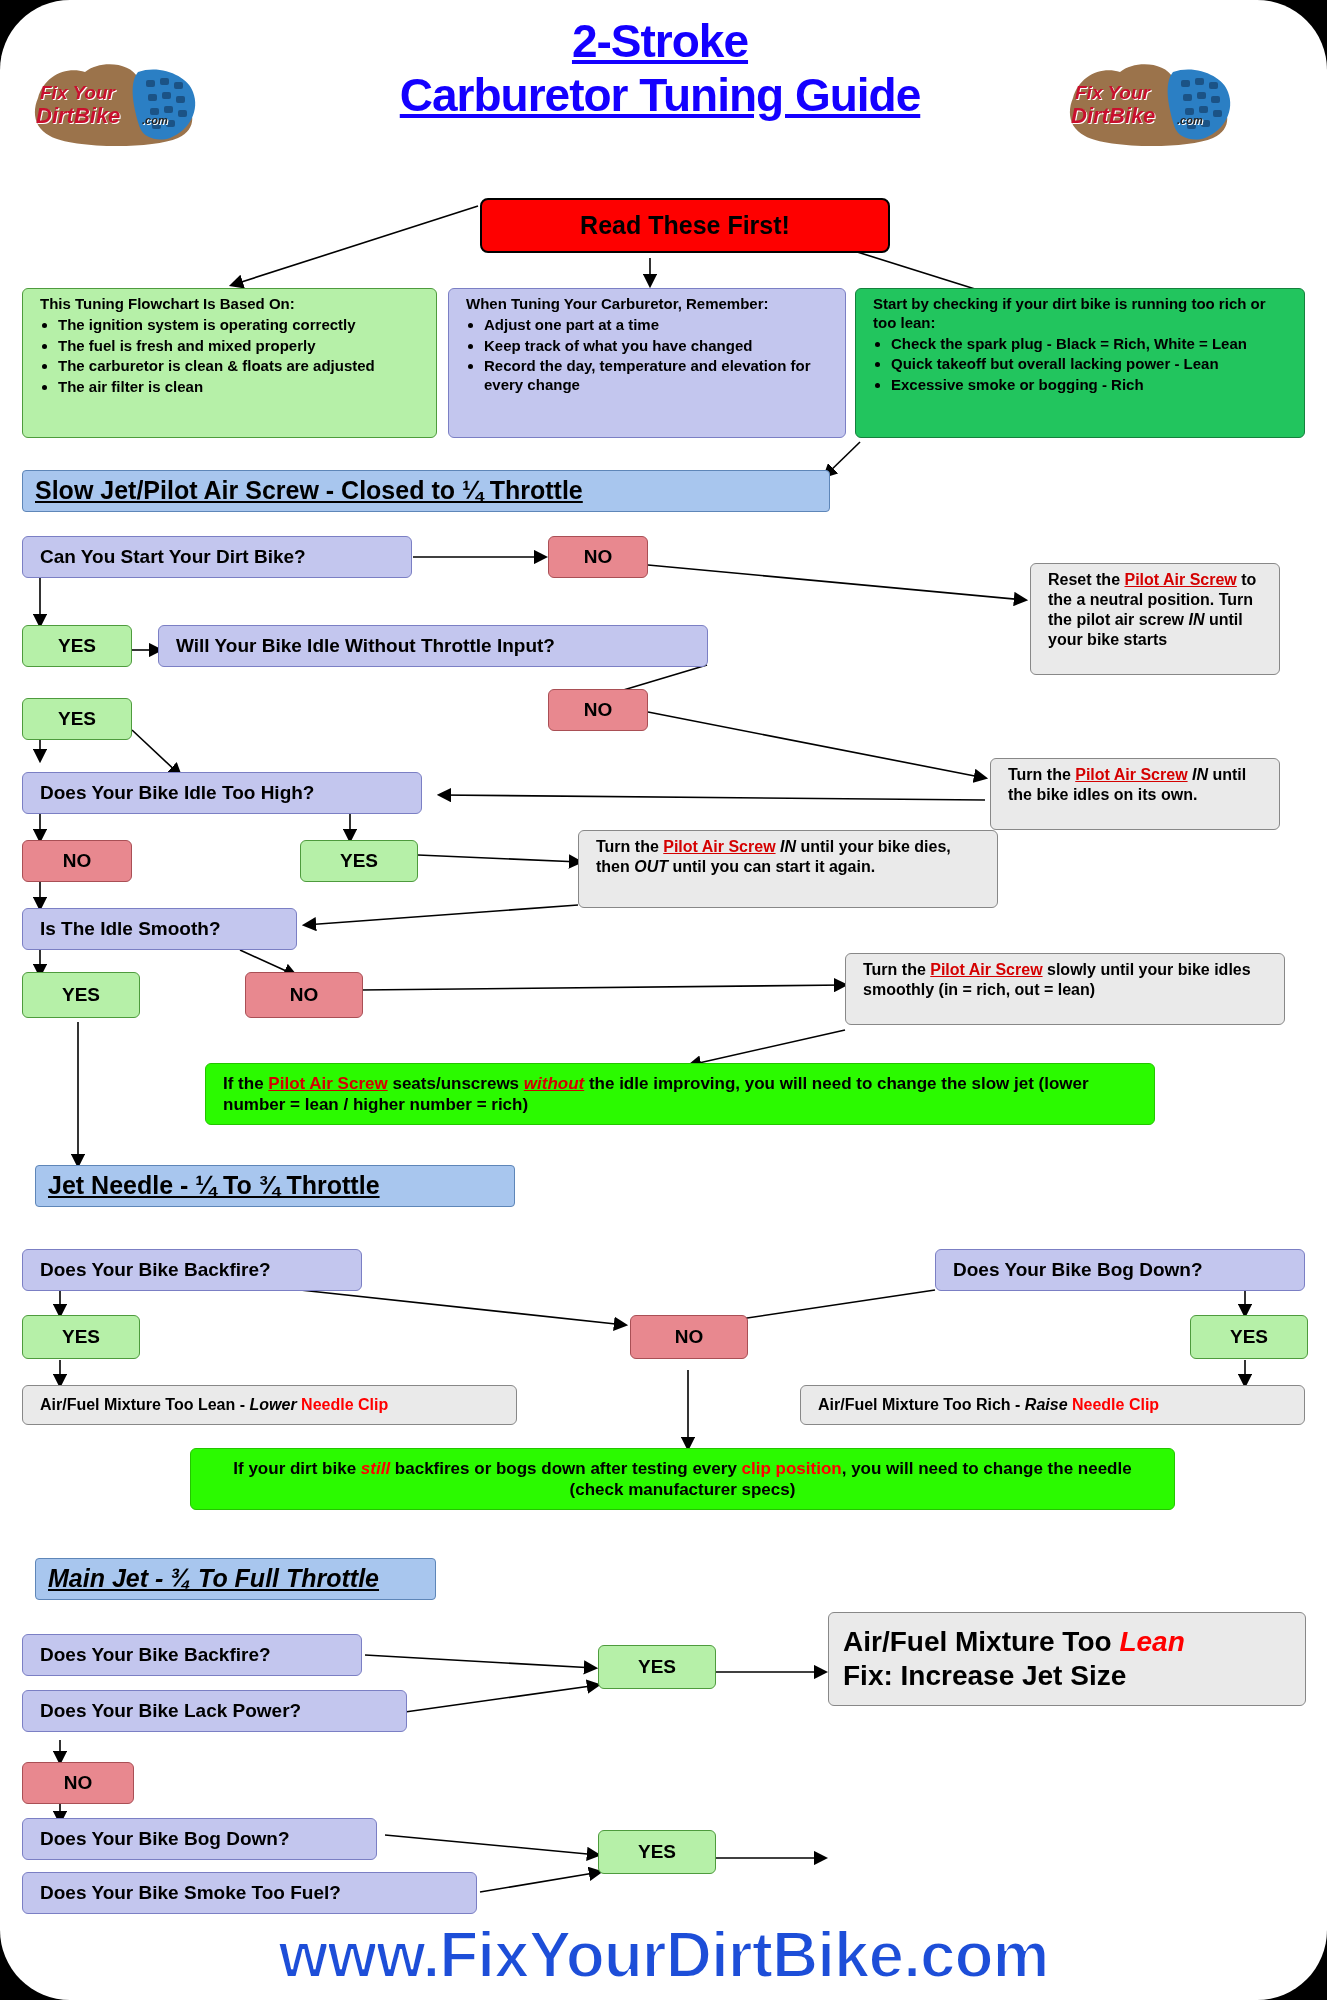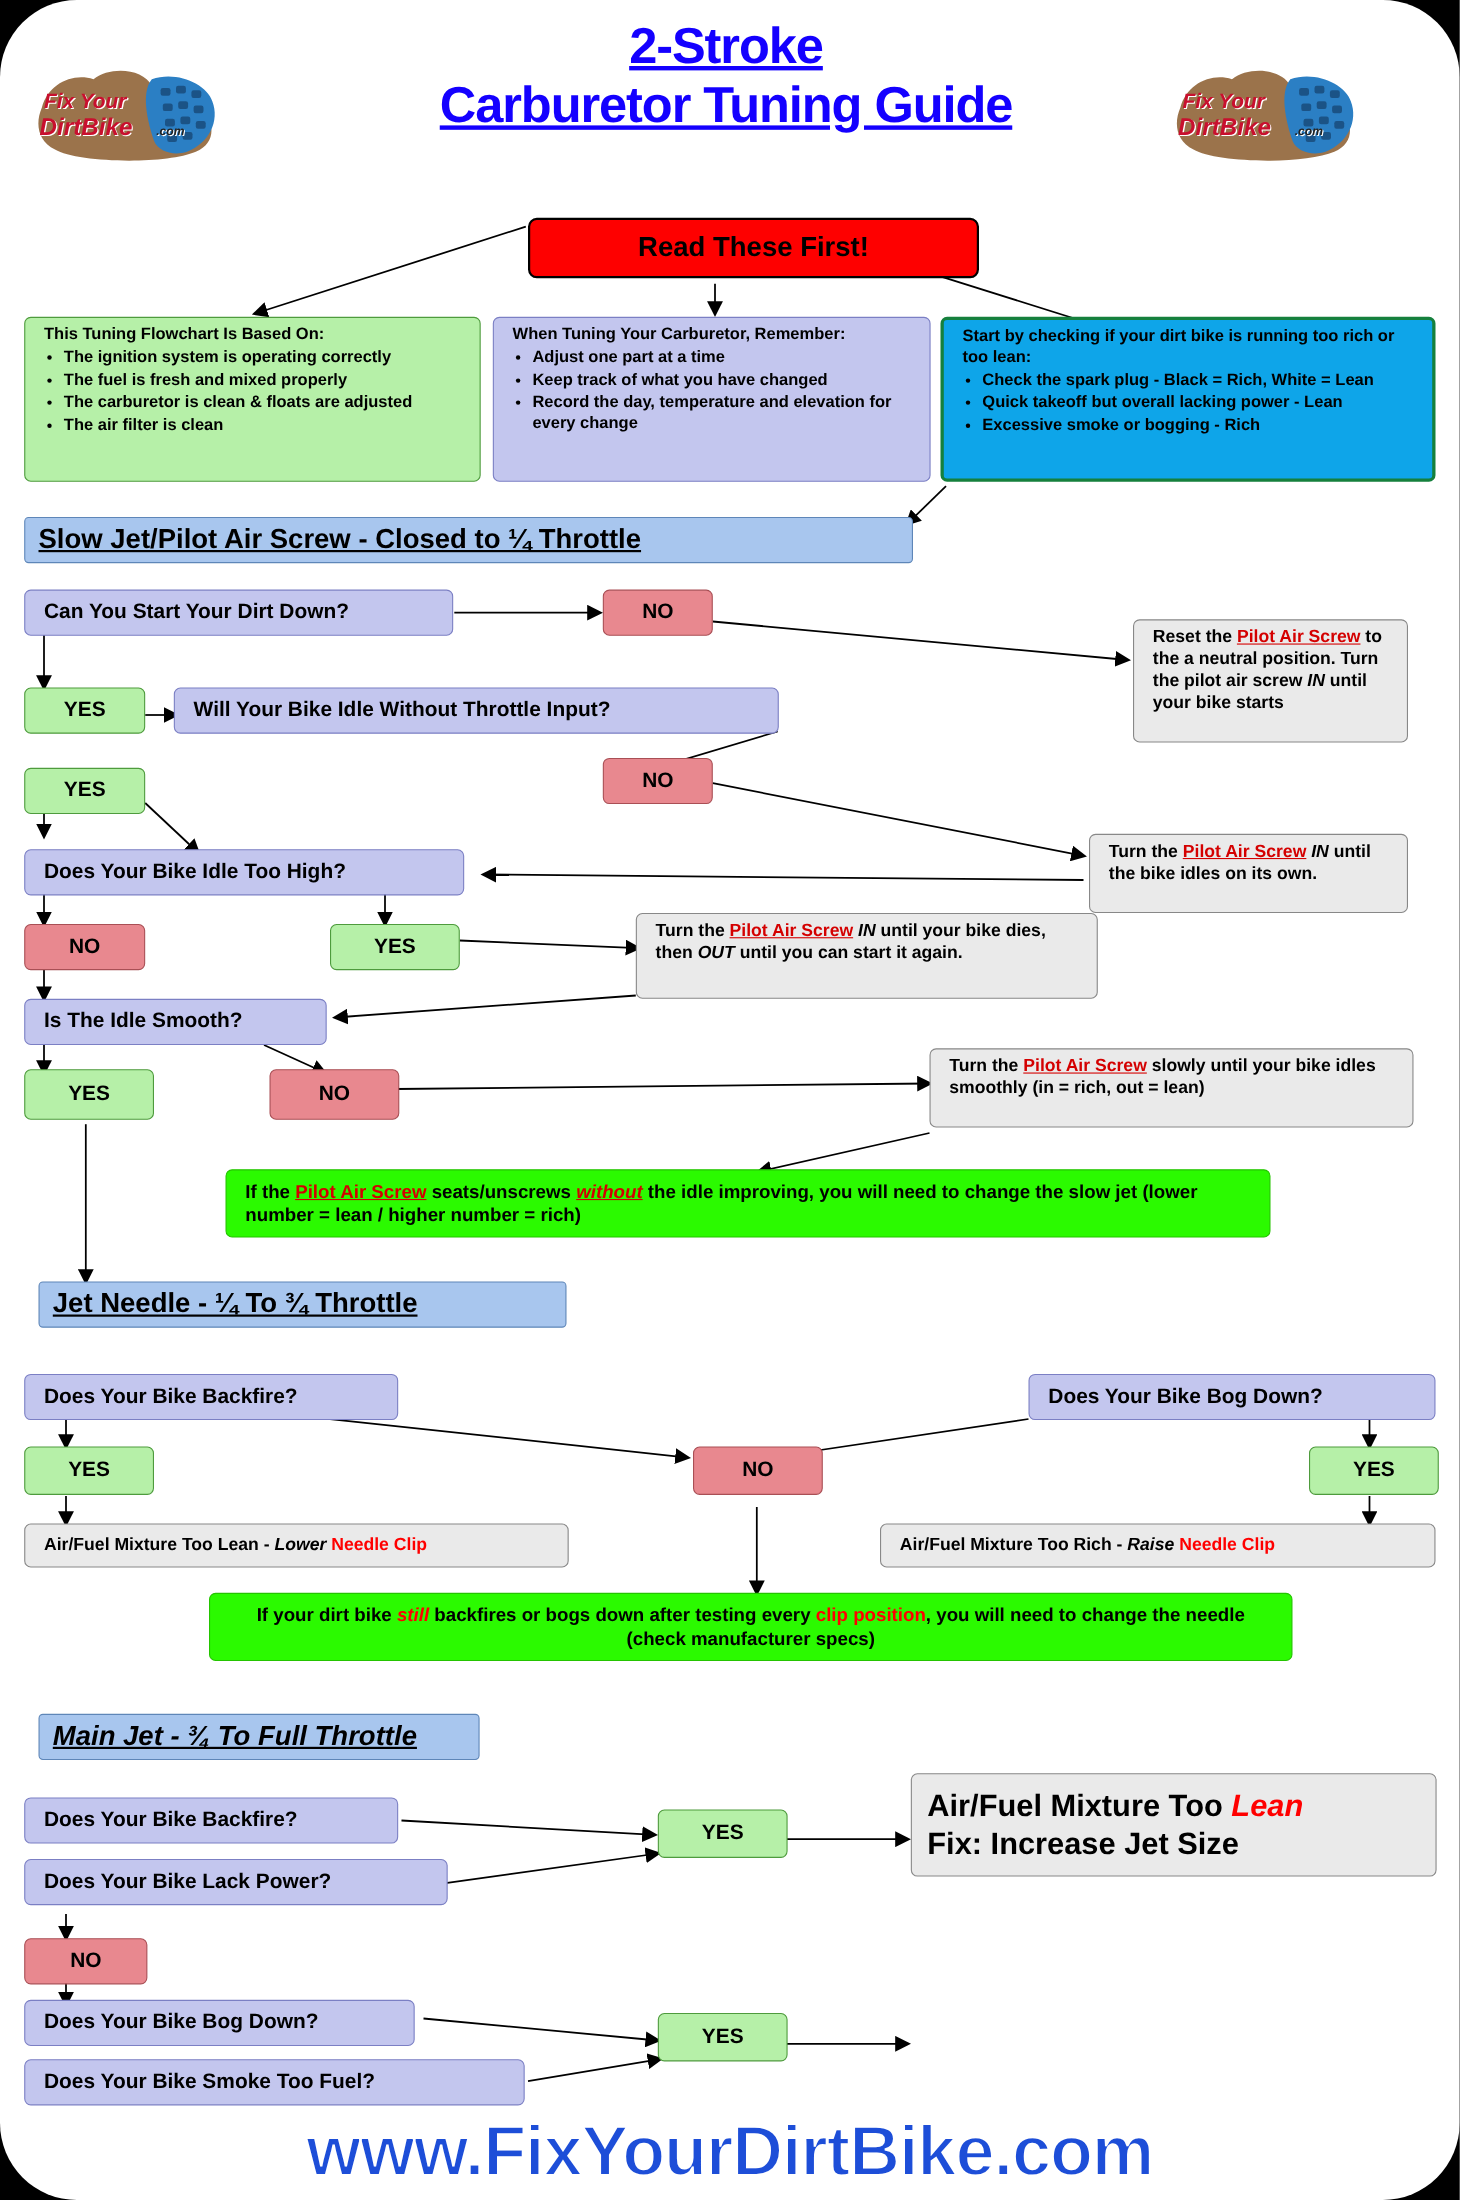--- a/index.html
+++ b/index.html
@@ -234,32 +234,32 @@
 
   <div class="box abs" style="left:448px;top:288px;width:398px;height:150px;background:#c3c6ee;border:1px solid #7b7fc4;">
     <div class="hd">When Tuning Your Carburetor, Remember:</div>
     <ul class="tight">
       <li class="hd">Adjust one part at a time</li>
       <li class="hd">Keep track of what you have changed</li>
       <li class="hd">Record the day, temperature and elevation for every change</li>
     </ul>
   </div>
 
-  <div class="box abs" style="left:855px;top:288px;width:450px;height:150px;background:#0ea5e9;border:3px solid #15803d;">
+  <div class="box abs" style="left:855px;top:288px;width:450px;height:150px;background:#22c55e;border:1px solid #15803d;">
     <div class="hd">Start by checking if your dirt bike is running too rich or too lean:</div>
     <ul class="tight">
       <li class="hd">Check the spark plug - Black = Rich, White = Lean</li>
       <li class="hd">Quick takeoff but overall lacking power - Lean</li>
       <li class="hd">Excessive smoke or bogging - Rich</li>
     </ul>
   </div>
 
   <div class="box b-section abs vcenter" style="left:22px;top:470px;width:808px;height:42px;">Slow Jet/Pilot Air Screw - Closed to ¼ Throttle</div>
 
-  <div class="box b-purple abs vcenter" style="left:22px;top:536px;width:390px;height:42px;">Can You Start Your Dirt Down?</div>
+  <div class="box b-purple abs vcenter" style="left:22px;top:536px;width:390px;height:42px;">Can You Start Your Dirt Bike?</div>
   <div class="box b-red abs center" style="left:548px;top:536px;width:100px;height:42px;">NO</div>
 
   <div class="box b-gray abs" style="left:1030px;top:540px;width:250px;height:112px;margin-top:23px;">
     <span>Reset the </span><span class="redlink">Pilot Air Screw</span><span> to the a neutral position. Turn the pilot air screw </span><span class="ital">IN</span><span> until your bike starts</span>
   </div>
 
   <div class="box b-greenlt abs center" style="left:22px;top:625px;width:110px;height:42px;">YES</div>
 
   <div class="box b-purple abs vcenter" style="left:158px;top:625px;width:550px;height:42px;">Will Your Bike Idle Without Throttle Input?</div>
 

